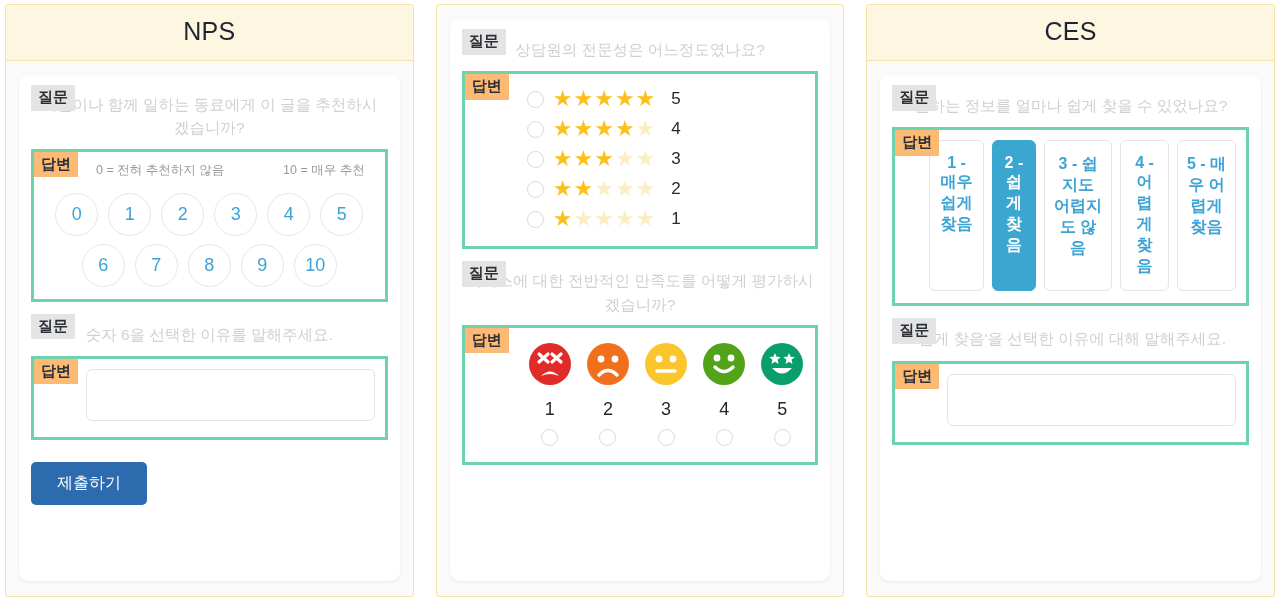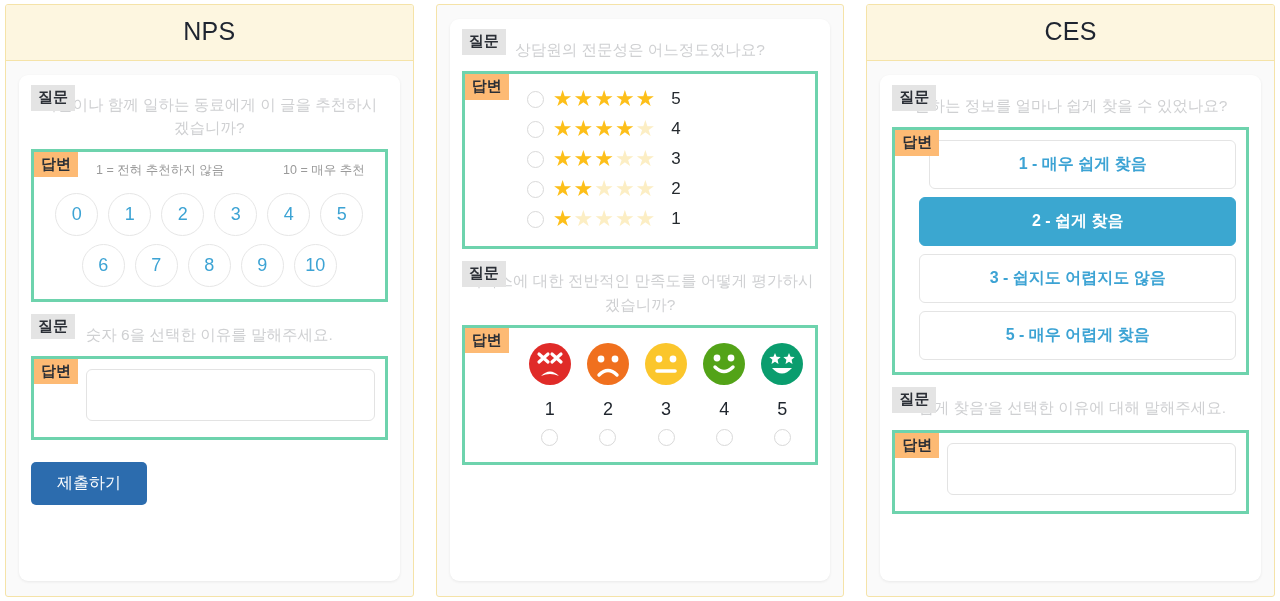--- a/index.html
+++ b/index.html
@@ -201,21 +201,21 @@
   .emoji-num {
     font-size: 18px;
     color: #1f252d;
     margin-top: 9px;
   }
   .emoji-radio { margin-top: 9px; }
 
   
   .ces-options {
     display: flex;
-    flex-direction: column;
+    flex-direction: row;
     gap: 8px;
     padding-left: 14px;
   }
   .ces-option {
     border: 1px solid #e4e4e4;
     border-radius: 6px;
     background: #fff;
     color: #3ca3d4;
     font-size: 16px;
     font-weight: 700;
@@ -243,21 +243,21 @@
     <div class="panel">
 
       <div class="q-block">
         <span class="badge badge-q">질문</span>
         <div class="question two-line">지인이나 함께 일하는 동료에게 이 글을 추천하시겠습니까?</div>
       </div>
 
       <div class="answer-box">
         <span class="badge badge-a">답변</span>
         <div class="scale-labels">
-          <span>1 = 전혀 추천하지 않음</span>
+          <span>0 = 전혀 추천하지 않음</span>
           <span>10 = 매우 추천</span>
         </div>
         <div class="nps-row">
           <div class="nps-circle">0</div>
           <div class="nps-circle">1</div>
           <div class="nps-circle">2</div>
           <div class="nps-circle">3</div>
           <div class="nps-circle">4</div>
           <div class="nps-circle">5</div>
         </div>
@@ -439,20 +439,21 @@
         <span class="badge badge-q">질문</span>
         <div class="question">원하는 정보를 얼마나 쉽게 찾을 수 있었나요?</div>
       </div>
 
       <div class="answer-box" style="padding:10px 10px 12px;">
         <span class="badge badge-a">답변</span>
         <div class="ces-options" id="ces-options">
             <div class="ces-option">1 - 매우 쉽게 찾음</div>
             <div class="ces-option selected">2 - 쉽게 찾음</div>
             <div class="ces-option">3 - 쉽지도 어렵지도 않음</div>
+            <div class="ces-option">4 - 어렵게 찾음</div>
             <div class="ces-option">5 - 매우 어렵게 찾음</div>
           </div>
       </div>
 
       <div class="q-block" style="margin-top:12px;">
         <span class="badge badge-q">질문</span>
         <div class="question">'쉽게 찾음'을 선택한 이유에 대해 말해주세요.</div>
       </div>
 
       <div class="answer-box">

